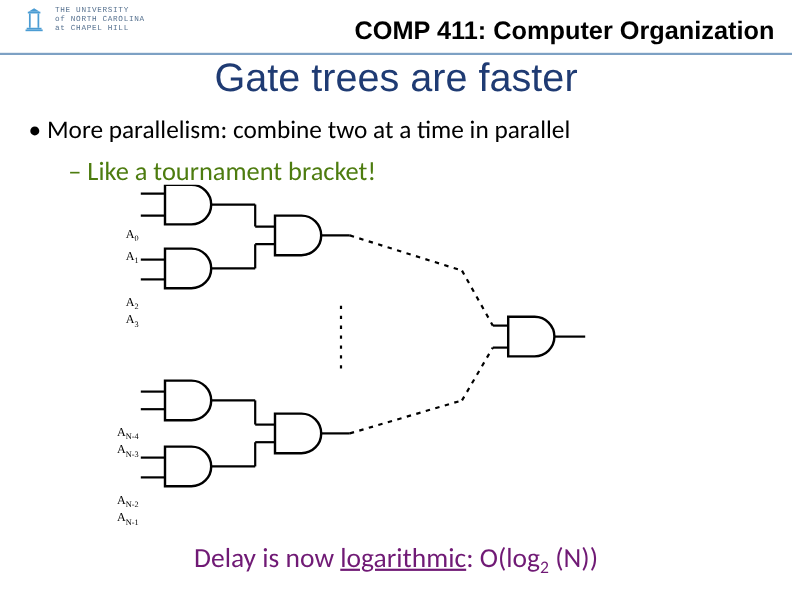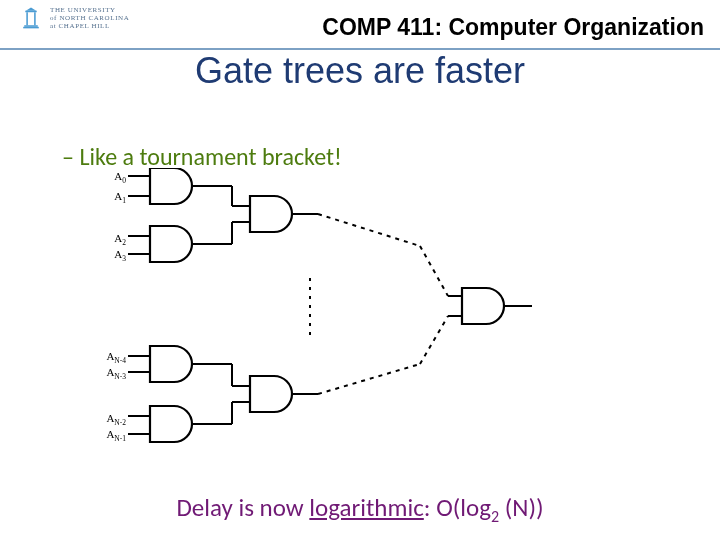--- a/index.html
+++ b/index.html
@@ -36,21 +36,21 @@
   .logo-mark {
     width: 26px;
     height: 26px;
     color: #4b9cd3;
   }
   .logo-text {
     font-size: 7px;
     line-height: 1.1;
     letter-spacing: 0.6px;
     color: #56718f;
-    font-family: Liberation Serif, serif;
+    font-family: Liberation Mono, monospace;
   }
   .logo-text .line1 { display:block; }
   .course {
     position: absolute;
     right: 16px;
     top: 14px;
     font-weight: 700;
     font-size: 23px;
     color: #000;
     font-family: Arial, sans-serif;
@@ -92,20 +92,21 @@
     width: 520px;
     height: 310px;
   }
   .gate-label {
     position: absolute;
     font-size: 11px;
     font-family: "Times New Roman", serif;
     color: #000;
     text-align: right;
     width: 26px;
+    margin-top: 37px;
   }
   .gate-label sub {
     font-size: 7.5px;
     vertical-align: sub;
   }
   .footer {
     position: absolute;
     bottom: 14px;
     left: 0;
     right: 0;
@@ -135,20 +136,21 @@
         <span class="line1">THE UNIVERSITY</span>
         <span class="line1">of NORTH CAROLINA</span>
         <span class="line1">at CHAPEL HILL</span>
       </div>
     </div>
     <div class="course">COMP 411: Computer Organization</div>
   </div>
 
   <div class="title">Gate trees are faster</div>
 
+  <div class="bullet1">More parallelism:  combine two at a time in parallel</div>
   <div class="bullet2">Like a tournament bracket!</div>
 
   <div class="diagram">
     
     <div class="gate-label" style="top:2px; left:0;"><span>A</span><sub>0</sub></div>
     <div class="gate-label" style="top:22px; left:0;"><span>A</span><sub>1</sub></div>
     <div class="gate-label" style="top:64px; left:0;"><span>A</span><sub>2</sub></div>
     <div class="gate-label" style="top:80px; left:0;text-align:right;"><span>A</span><sub>3</sub></div>
 
     <div class="gate-label" style="top:182px; left:0;"><span>A</span><sub>N-4</sub></div>

